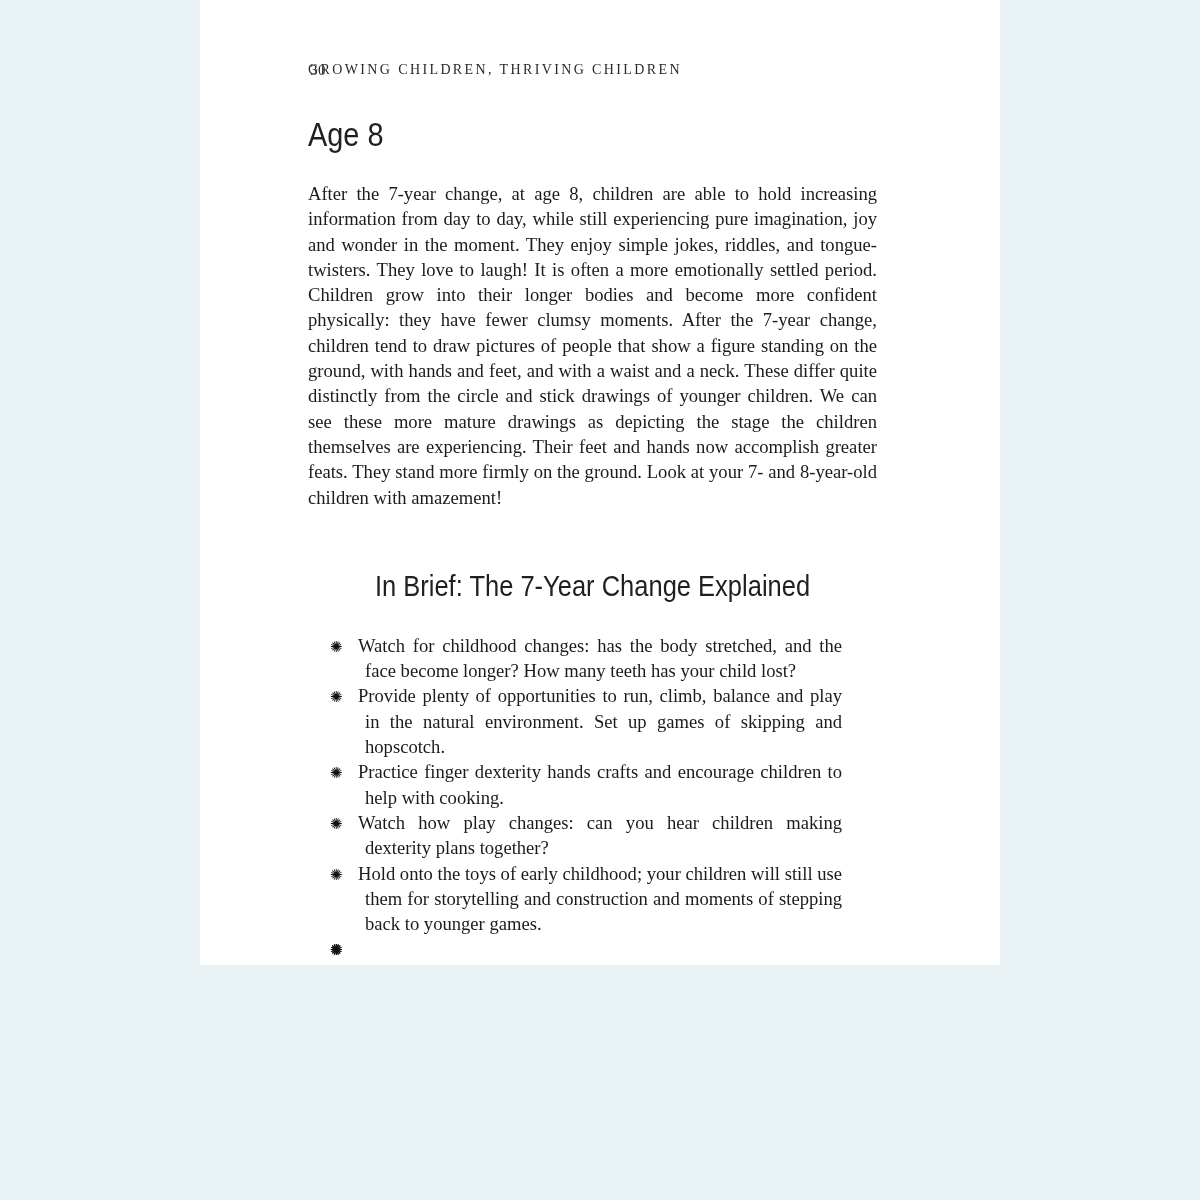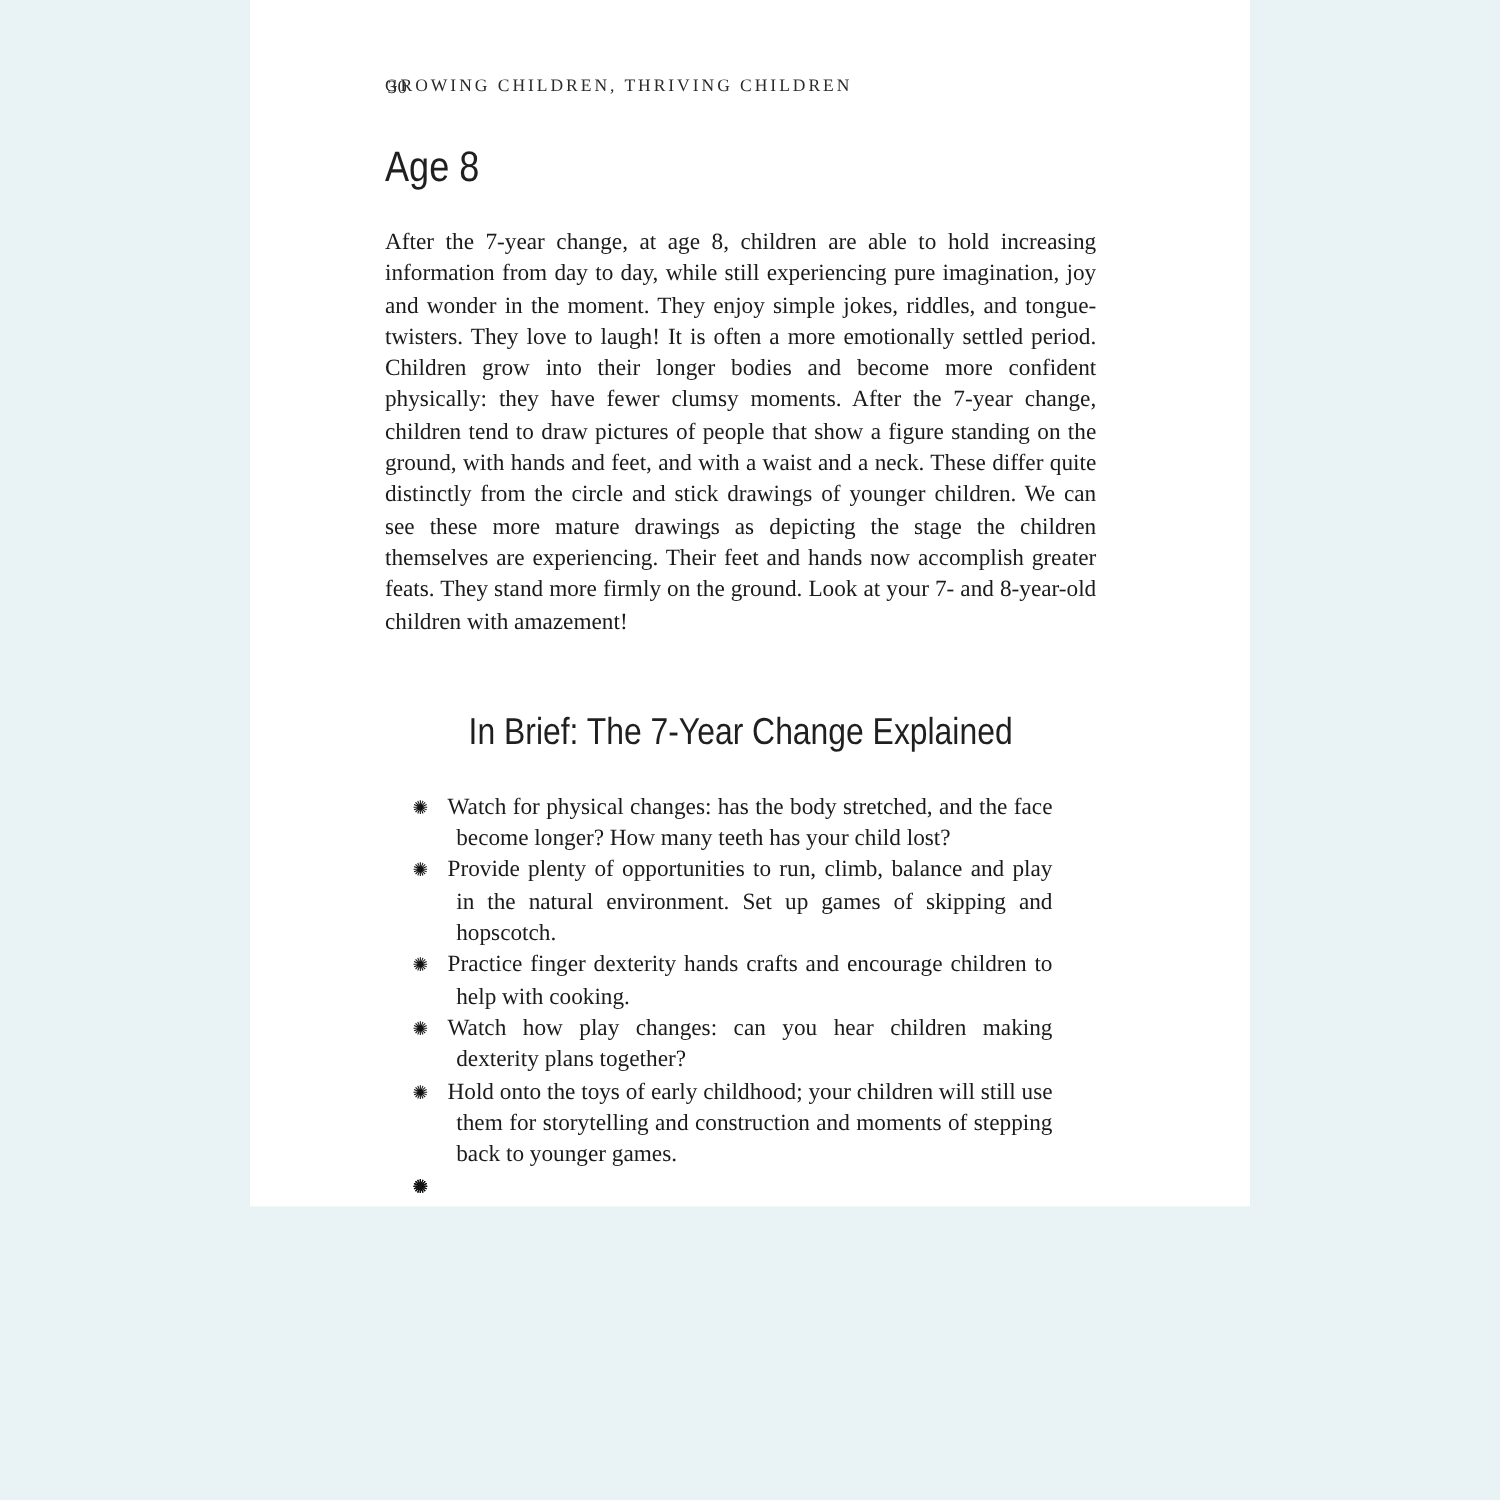--- a/index.html
+++ b/index.html
@@ -115,21 +115,21 @@
 
     <h1 class="age-heading">Age 8</h1>
 
     <p class="body-paragraph">After the 7-year change, at age 8, children are able to hold increasing information from day to day, while still experiencing pure imagination, joy and wonder in the moment. They enjoy simple jokes, riddles, and tongue-twisters. They love to laugh! It is often a more emotionally settled period. Children grow into their longer bodies and become more confident physically: they have fewer clumsy moments. After the 7-year change, children tend to draw pictures of people that show a figure standing on the ground, with hands and feet, and with a waist and a neck. These differ quite distinctly from the circle and stick drawings of younger children. We can see these more mature drawings as depicting the stage the children themselves are experiencing. Their feet and hands now accomplish greater feats. They stand more firmly on the ground. Look at your 7- and 8-year-old children with amazement!</p>
 
     <h2 class="brief-heading">In Brief: The 7-Year Change Explained</h2>
 
     <ul class="brief-list">
       <li>
         <span class="bullet-glyph">✺</span>
-        <span>Watch for physical changes: has the body stretched, and the face become longer? How many teeth has your child lost?</span>
+        <span>Watch for childhood changes: has the body stretched, and the face become longer? How many teeth has your child lost?</span>
       </li>
       <li>
         <span class="bullet-glyph">✺</span>
         <span>Provide plenty of opportunities to run, climb, balance and play in the natural environment. Set up games of skipping and hopscotch.</span>
       </li>
       <li>
         <span class="bullet-glyph">✺</span>
         <span>Practice finger dexterity hands crafts and encourage children to help with cooking.</span>
       </li>
       <li>

